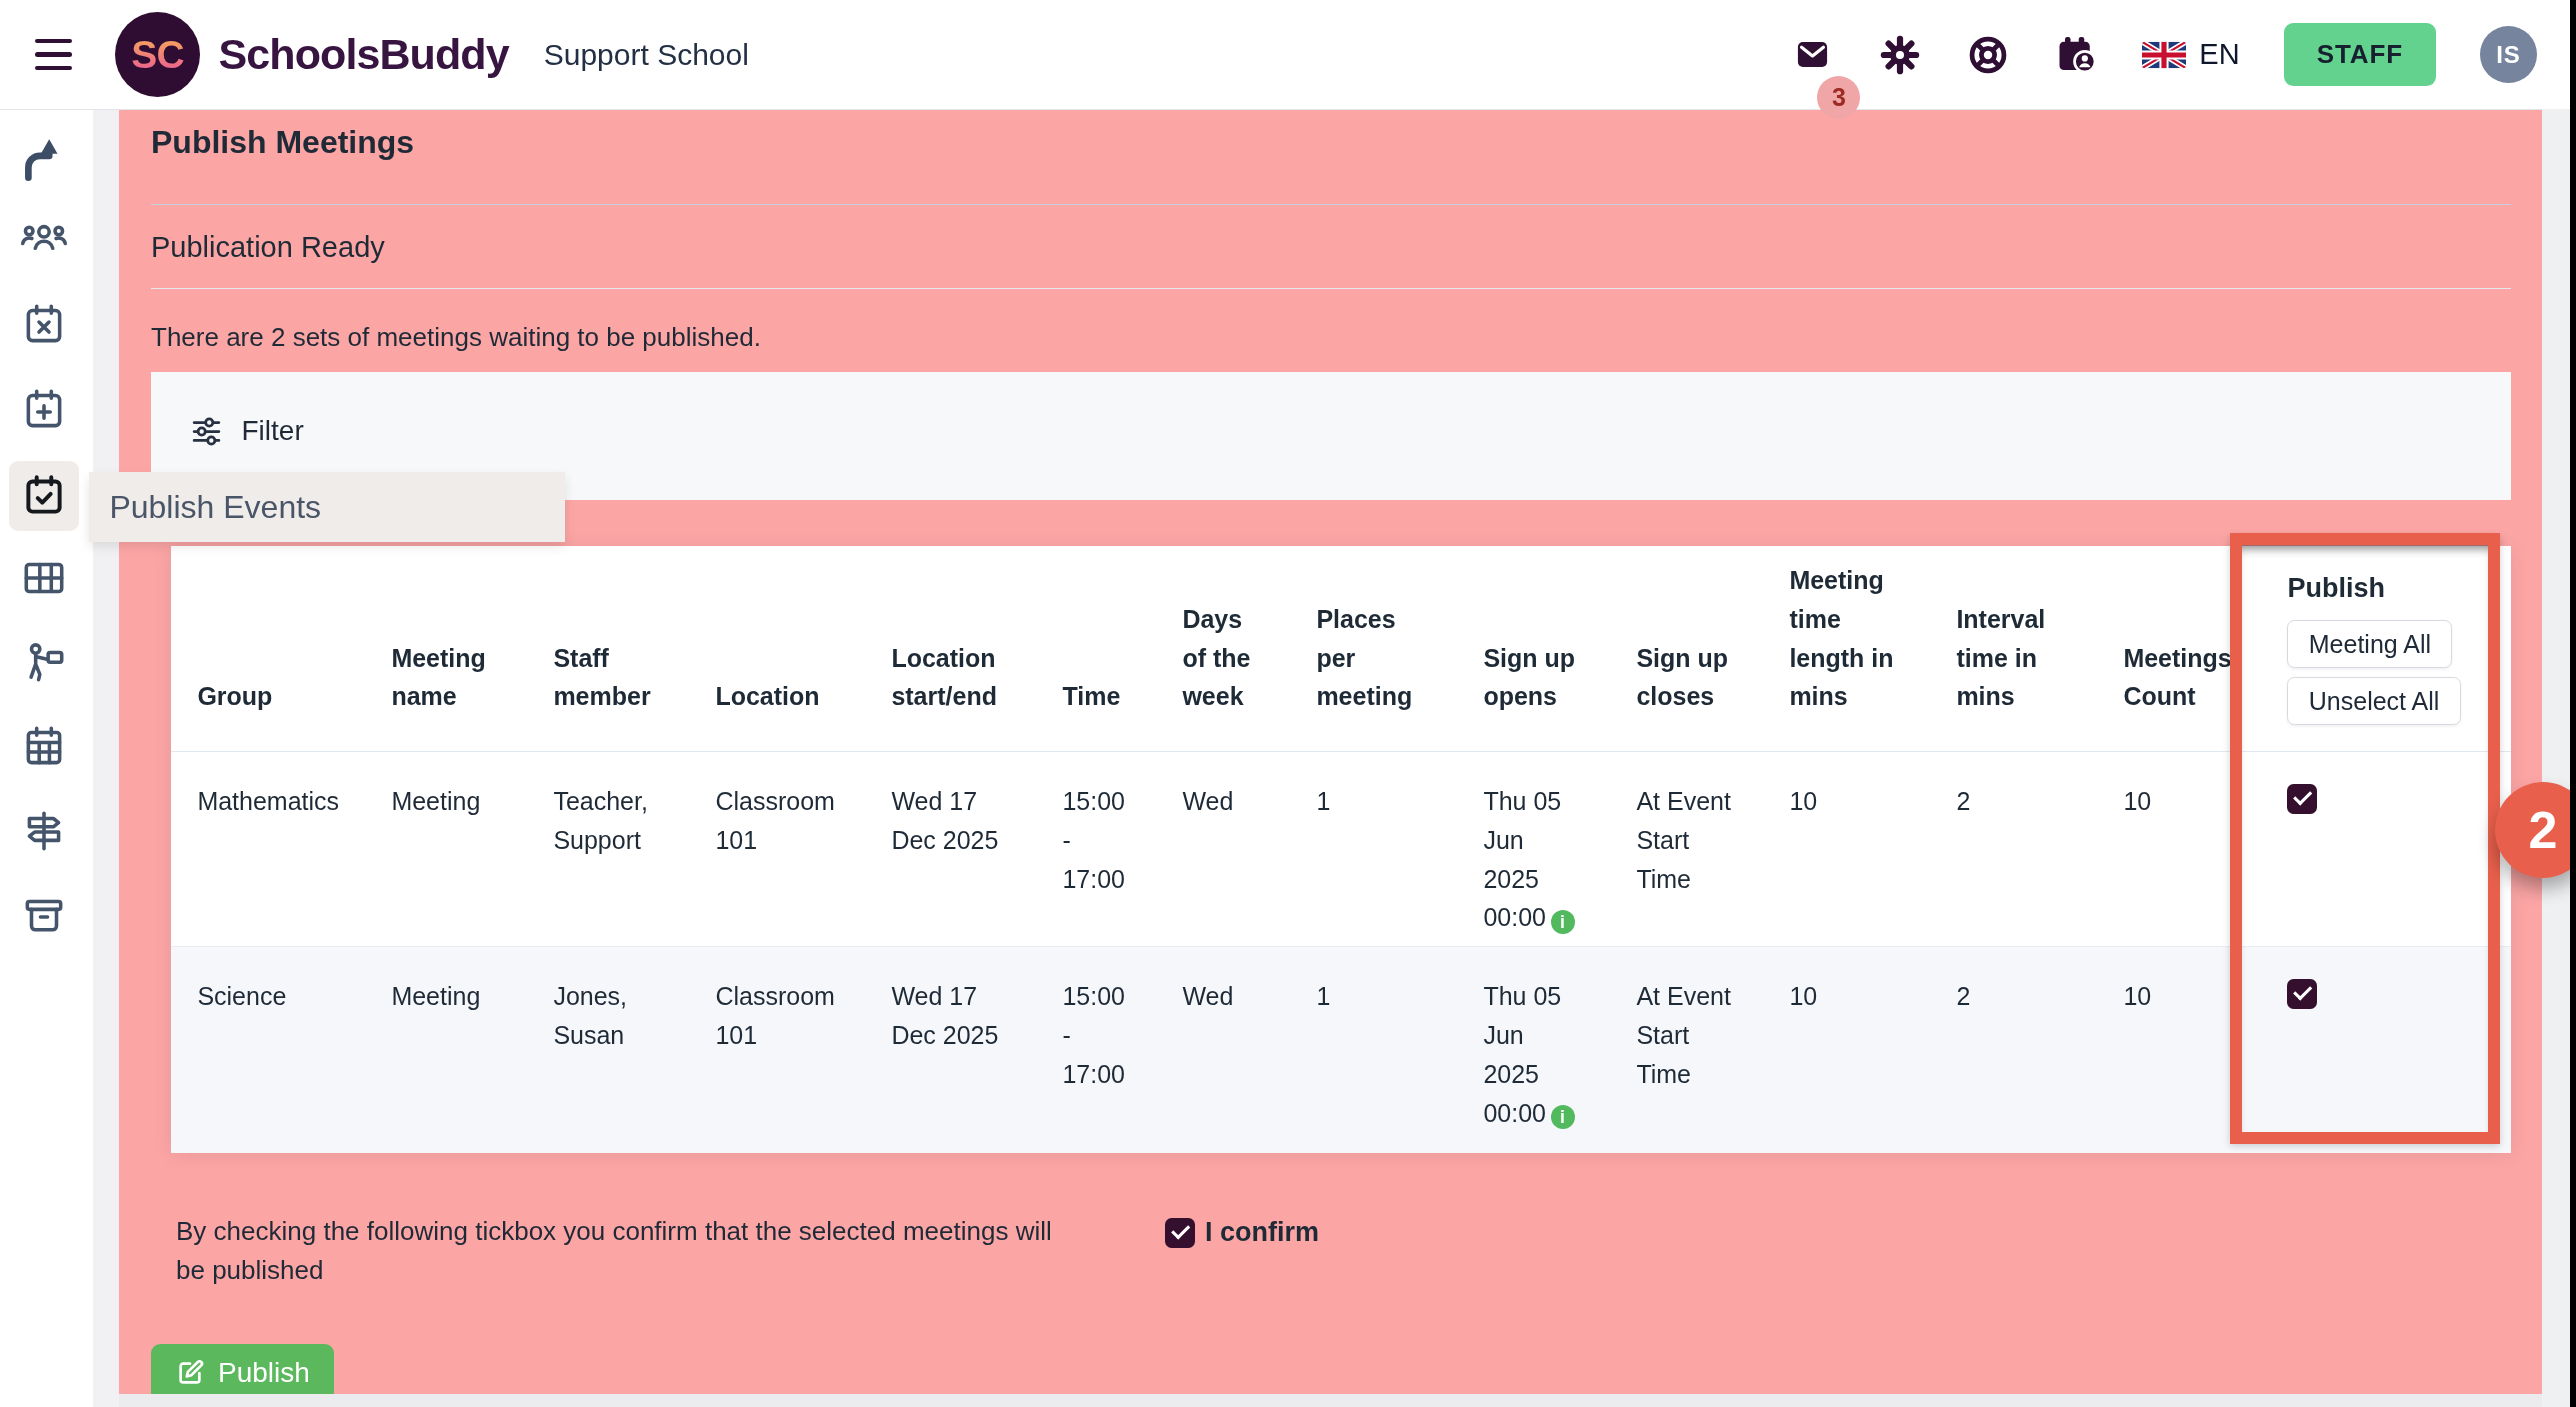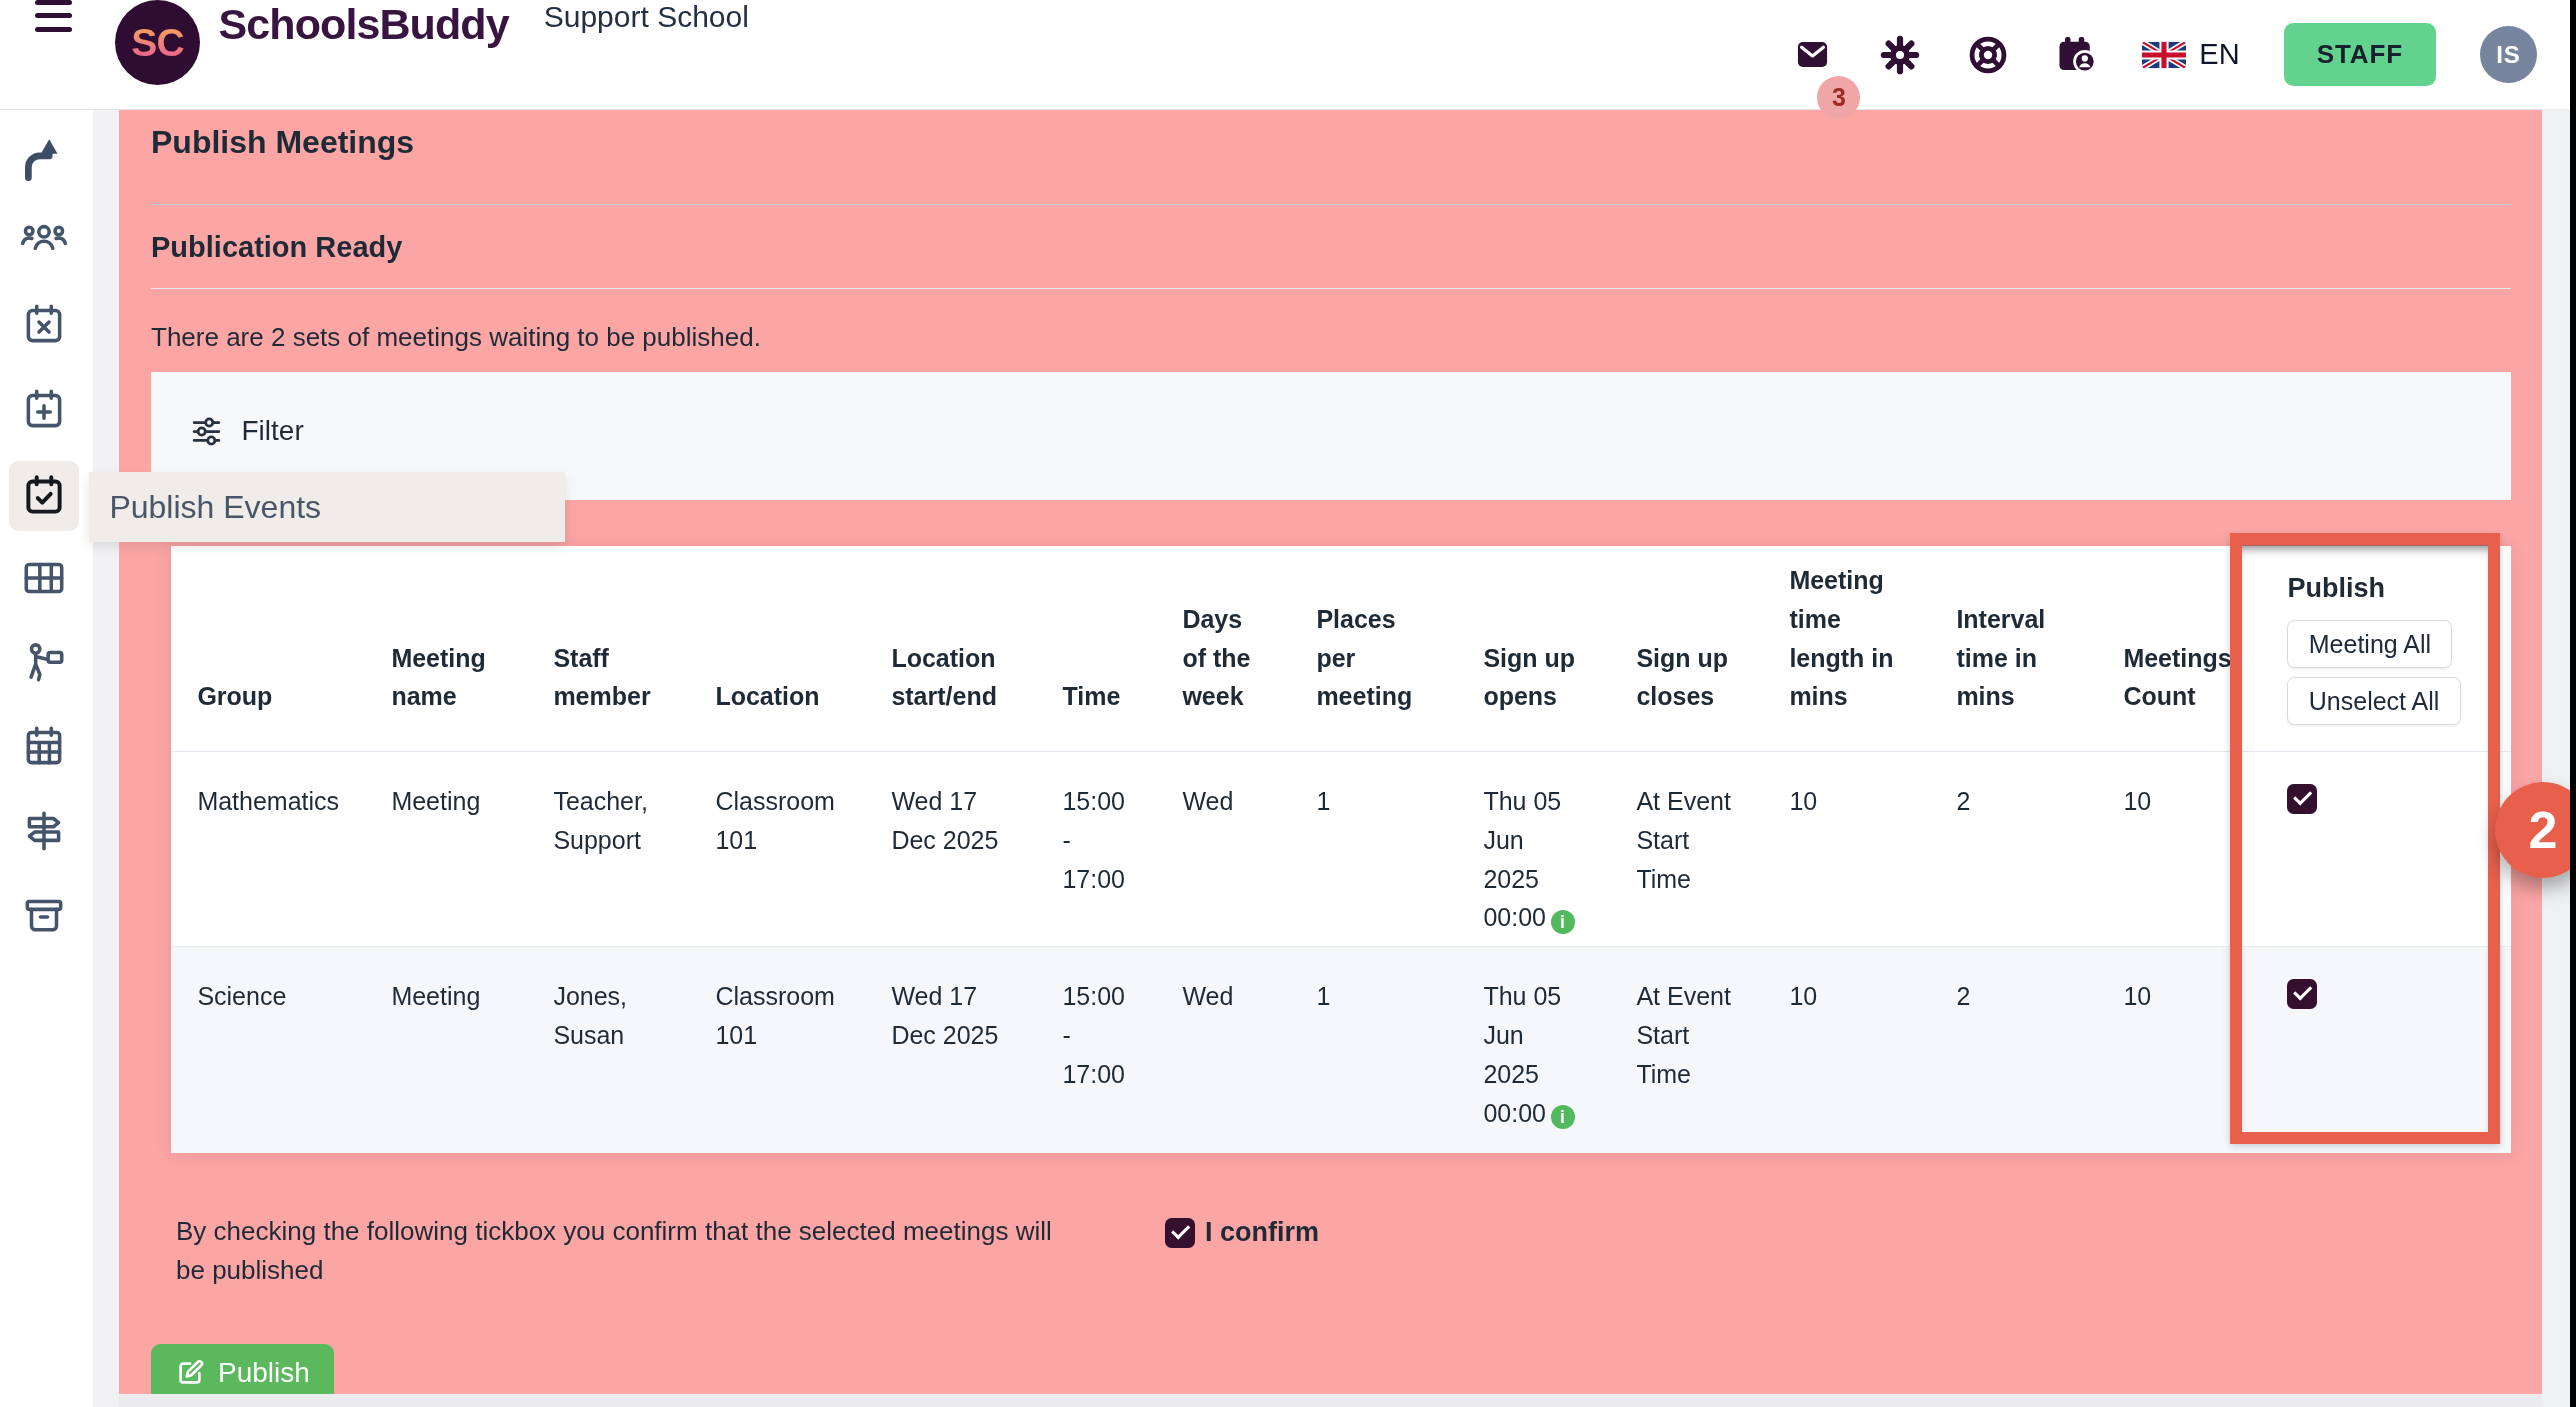--- a/index.html
+++ b/index.html
@@ -2,21 +2,21 @@
 <html style="font-size:15px"><head>
 <meta charset="utf-8">
 <style>
   html,body{margin:0;padding:0;}
   body{
     position:relative;width:2576px;height:1407px;overflow:hidden;
     background:#ffffff;font-family:"Liberation Sans",sans-serif;color:#1f2a37;
   }
   
   .topbar{position:absolute;left:0;top:0;width:2576px;height:109px;background:#fff;
-    border-bottom:1.9px solid #e2e4e8;z-index:40;display:flex;}
+    border-bottom:1.9px solid #e2e4e8;z-index:40;display:flex;align-items:center;}
   .hamburger{margin-left:35px;width:41px;height:31.5px;display:flex;flex-direction:column;justify-content:space-between;cursor:pointer;}
   .hamburger span{display:block;width:37px;height:4.6px;border-radius:2.8px;background:#2f0f33;}
   .logo-circle{margin-left:39px;width:85px;height:85px;border-radius:50%;background:#2f0d33;
     display:flex;align-items:center;justify-content:center;}
   .logo-circle b{font-size:39px;font-weight:bold;letter-spacing:-0.9px;
     background:linear-gradient(180deg,#f6a65b 10%,#e95d93 90%);
     -webkit-background-clip:text;background-clip:text;color:transparent;}
   .brand{margin-left:18.5px;font-size:43px;font-weight:bold;letter-spacing:-0.9px;color:#371540;}
   .school{margin-left:35px;font-size:30px;color:#233044;}
   .topbar-right{position:absolute;right:39px;top:0;height:109px;display:flex;align-items:center;gap:44px;}
@@ -40,21 +40,21 @@
   .side-item.active .sideline{stroke:#15181d;stroke-width:1.9;}
   .scroll-strip-left{position:absolute;left:93px;top:109px;width:26px;height:1298px;background:#f1f1f3;z-index:24;}
   .flyout{position:absolute;left:89px;top:472px;width:476px;height:70px;background:#efecea;
     display:flex;align-items:center;padding-left:20.4px;box-sizing:border-box;font-size:32px;color:#4a5568;
     box-shadow:0 4.6px 11px rgba(0,0,0,0.10);z-index:30;cursor:pointer;}
   
   .main{position:absolute;left:119px;top:109px;width:2423px;height:1298px;background:#fca5a5;z-index:10;
     box-sizing:border-box;padding-left:32px;}
   .page-title{margin:15px 0 0 0;font-size:32px;font-weight:bold;color:#1f2a37;}
   .div1{margin:43px 0 0 0;border:none;border-top:1.9px solid #c7cfda;width:2360px;}
-  .section-heading{margin:26px 0 0 0;font-size:29px;font-weight:bold;color:#1f2a37;}
+  .section-heading{margin:26px 0 0 0;font-size:29px;font-weight:normal;color:#1f2a37;}
   .div2{margin:24px 0 0 0;border:none;border-top:1.9px solid #e4e8ee;width:2360px;}
   .summary{margin:33px 0 0 0;font-size:26px;color:#1f2a37;}
   .filter-panel{margin:18.5px 0 0 0;width:2360px;height:128px;background:#f7f8fa;box-sizing:border-box;}
   .filter-btn{display:inline-flex;align-items:center;gap:18.5px;margin:43px 0 0 39px;cursor:pointer;}
   .filter-label{font-size:28px;color:#1f2a37;}
   
   table.meetings{margin:46px 0 0 20.4px;width:2340px;border-collapse:collapse;table-layout:fixed;
     background:#fff;box-shadow:0 1.9px 16.7px rgba(40,50,70,0.10);}
   th,td{text-align:left;font-size:25px;color:#1f2a37;word-wrap:break-word;}
   th{vertical-align:bottom;font-weight:bold;line-height:1.55;padding:15px 22px 35px 26px;}

